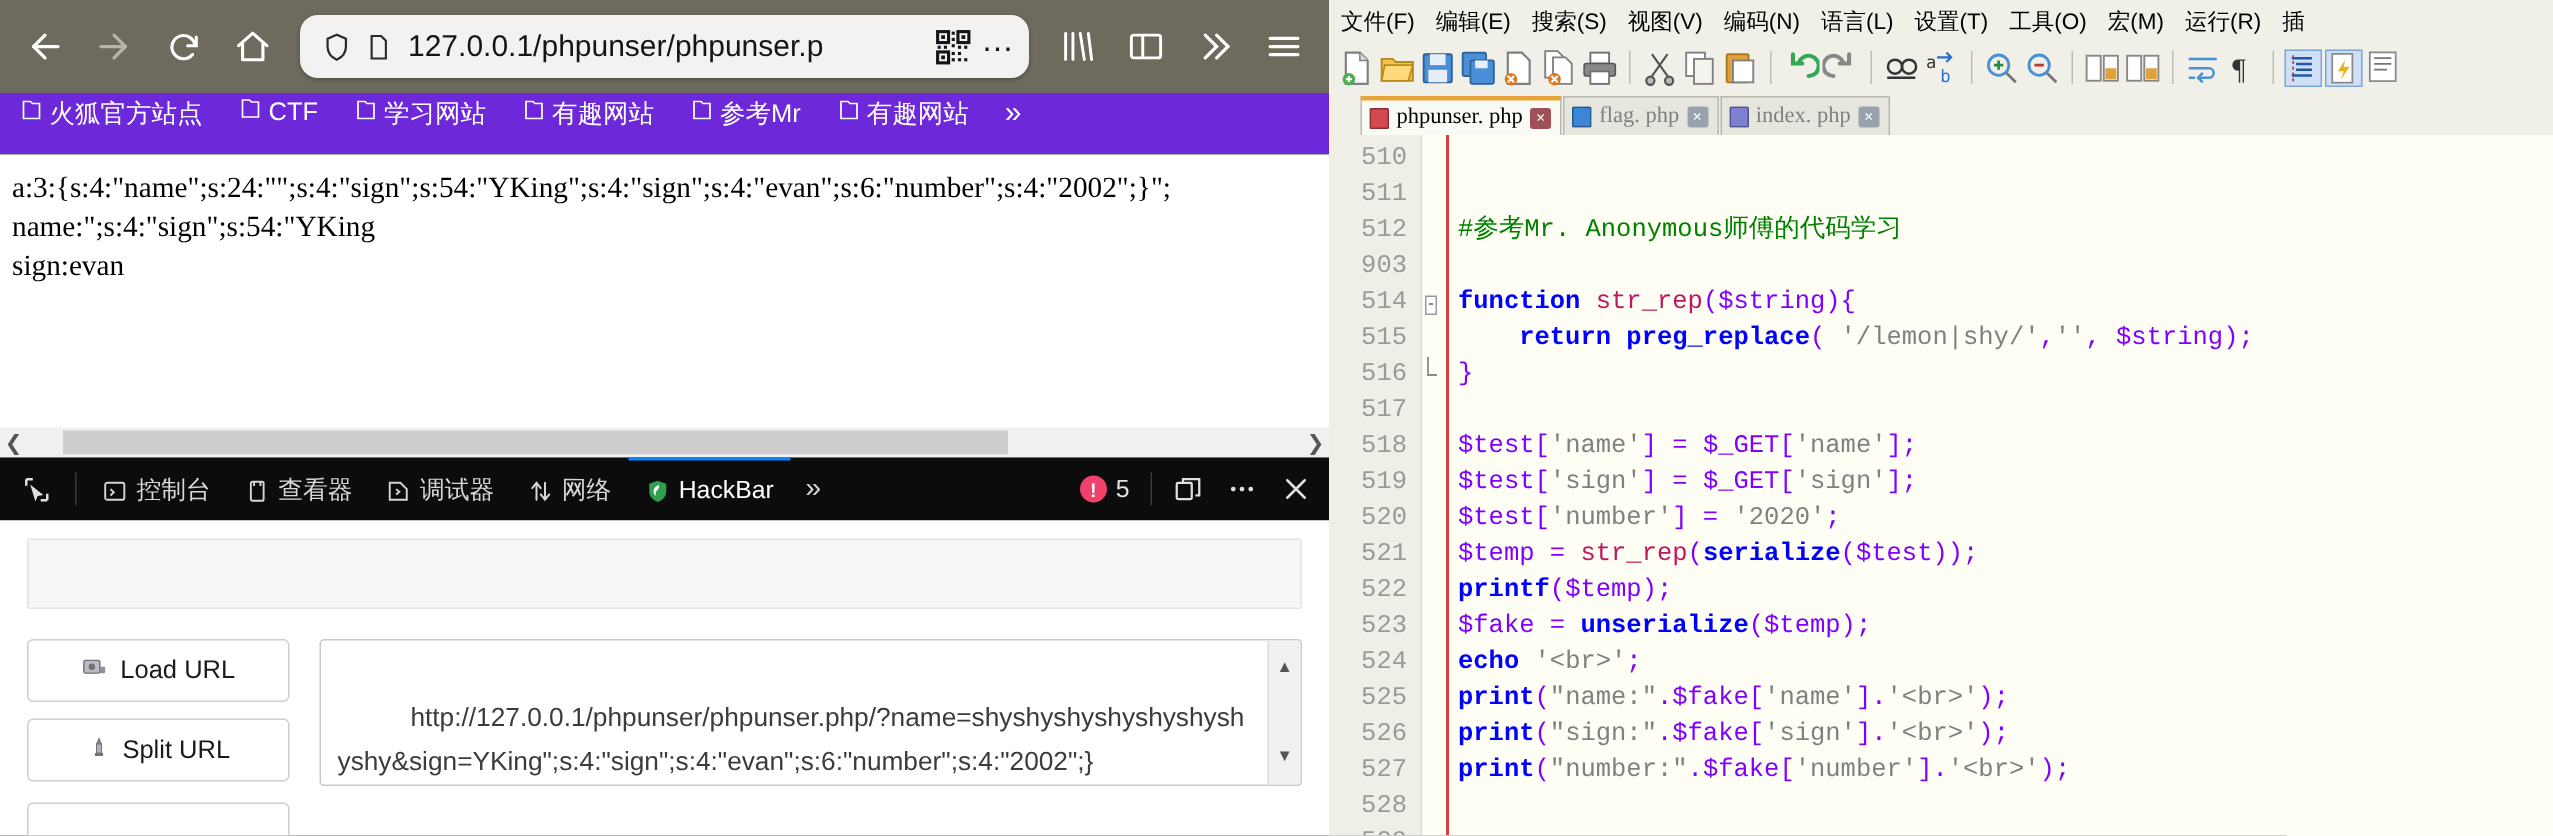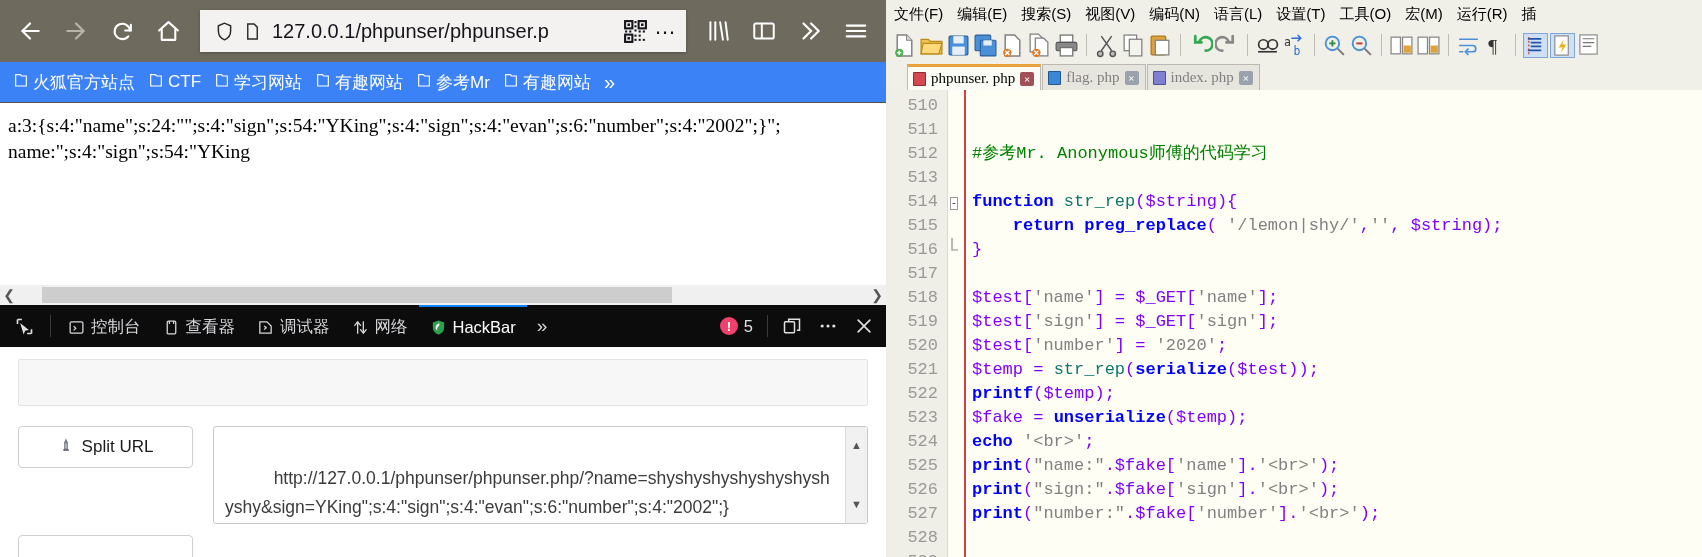--- a/index.html
+++ b/index.html
@@ -21,36 +21,36 @@
   }
   .navbtn {
     width:44px; height:44px; display:flex; align-items:center; justify-content:center;
     border-radius:6px; color:#ffffff; flex:0 0 auto;
   }
   .navbtn.disabled { color:#b8b4aa; }
   .navbtn svg { display:block; }
 
   .urlbar {
     flex:1 1 auto; height:42px; margin:16px 8px; background:#f3f2f0;
-    border-radius:0; display:flex; align-items:center; padding:0 6px 0 10px;
+    border-radius:12px; display:flex; align-items:center; padding:0 6px 0 10px;
     min-width:0; box-shadow:0 1px 3px rgba(0,0,0,.25);
   }
   .urlbar .ic { width:28px; height:28px; display:flex; align-items:center; justify-content:center; color:#2b2a28; flex:0 0 auto;}
   .urltext {
     flex:1 1 auto; min-width:0; font-size:20px; color:#15141a;
     white-space:nowrap; overflow:hidden; padding-left:6px;
     -webkit-mask-image:linear-gradient(to right,#000 92%,transparent 100%);
     mask-image:linear-gradient(to right,#000 92%,transparent 100%);
   }
   .qricon { width:30px; height:30px; flex:0 0 auto; display:flex; align-items:center; justify-content:center;}
   .dots3 { width:30px; flex:0 0 auto; text-align:center; font-size:22px; color:#15141a; line-height:1; padding-bottom:8px;}
 
   .ff-bookmarks {
-    height:40px; display:flex; align-items:center; gap:3px; padding:0 8px;
-    background:#3b82f6; color:#fff; font-size:17px; white-space:nowrap; overflow:hidden;
+    height:40px; display:flex; align-items:flex-start; gap:14px; padding:0 8px;
+    background:#6d28d9; color:#fff; font-size:17px; white-space:nowrap; overflow:hidden;
   }
   .bm { display:flex; align-items:center; gap:4px; padding:2px 5px; border-radius:4px; flex:0 0 auto;}
   .bm .folder { display:inline-block; }
 
   .ff-content {
     position:absolute; left:0; top:102px; right:0; height:195px;
     background:#ffffff; border-top:1px solid #55514a;
     font-family:"Liberation Serif", serif; font-size:19.5px; color:#000;
     padding:10px 0 0 8px; overflow:hidden; white-space:nowrap; line-height:26px;
   }
@@ -150,21 +150,21 @@
     font-size:10px; line-height:9px; text-align:center; margin:6px 0 0 2px;
   }
   .codecol { flex:1 1 auto; padding:4px 16px 0 6px; overflow:hidden; white-space:pre; background:#fffef5;}
   .ln { height:24px; }
   .k-comment { color:#008000; }
   .k-kw { color:#0000ff; font-weight:bold; }
   .k-fn { color:#0000ff; font-weight:bold; }
   .k-var { color:#8000ff; }
   .k-str { color:#808080; }
   .k-op { color:#8000ff; }
-  .k-plain { color:#0f766e; }
+  .k-plain { color:#be185d; }
 </style>
 </head>
 <body>
 
 <div id="firefox">
 
   <div class="ff-navbar">
     <div class="navbtn">
       <svg width="26" height="26" viewBox="0 0 24 24" fill="none" stroke="currentColor" stroke-width="2" stroke-linecap="round" stroke-linejoin="round">
           <line x1="20" y1="12" x2="5" y2="12"></line>
@@ -292,20 +292,21 @@
             <path d="M4 4h7l2 2h7v15H4z"></path>
           </svg></span>
         <span>有趣网站</span>
       </div>
       <div class="bm" style="font-size: 20px;">»</div>
     </div>
 
   <div class="ff-content" id="page-content-host">
       <div>a:3:{s:4:"name";s:24:"";s:4:"sign";s:54:"YKing";s:4:"sign";s:4:"evan";s:6:"number";s:4:"2002";}";</div>
       <div>name:";s:4:"sign";s:54:"YKing</div>
+      <div>sign:evan</div>
     </div>
 
   <div class="ff-hscroll">
     <div class="arrow">❮</div>
     <div class="track">
       <div class="thumb"></div>
     </div>
     <div class="arrow">❯</div>
   </div>
 
@@ -395,20 +396,30 @@
           </svg>
       </div>
     </div>
 
     <div class="hb">
       <div class="hb-topbar"></div>
       <div class="hb-row">
         <div class="hb-btncol">
           <div class="hb-btn">
             <span>
+              <svg width="18" height="17" viewBox="0 0 24 24">
+                  <rect x="2" y="6" width="15" height="12" rx="1.6" fill="#b9bcc2" stroke="#70747c" stroke-width="1.4"></rect>
+                  <circle cx="9.5" cy="12" r="3" fill="#6e7279"></circle>
+                  <rect x="17" y="12" width="5" height="6" rx="1" fill="#8c9097"></rect>
+                </svg>
+            </span>
+            <span>Load URL</span>
+          </div>
+          <div class="hb-btn">
+            <span>
               <svg width="16" height="18" viewBox="0 0 24 24">
                   <path d="M12 2 L15 9 H9 Z" fill="#7a7e86"></path>
                   <rect x="9.5" y="9" width="5" height="9" fill="#aeb2b9" stroke="#70747c" stroke-width="1"></rect>
                   <rect x="8" y="18" width="8" height="3" fill="#6e7279"></rect>
                 </svg>
             </span>
             <span>Split URL</span>
           </div>
         </div>
         <div class="hb-ta">
@@ -576,21 +587,21 @@
         <span>index. php</span>
         <span class="tabx" style="background:#9aa3ad;">×</span>
       </div>
     </div>
 
   <div class="npp-editor">
     <div class="gutter" id="gutter-host">
         <div class="ln">510</div>
         <div class="ln">511</div>
         <div class="ln">512</div>
-        <div class="ln">513</div>
+        <div class="ln">903</div>
         <div class="ln">514</div>
         <div class="ln">515</div>
         <div class="ln">516</div>
         <div class="ln">517</div>
         <div class="ln">518</div>
         <div class="ln">519</div>
         <div class="ln">520</div>
         <div class="ln">521</div>
         <div class="ln">522</div>
         <div class="ln">523</div>

